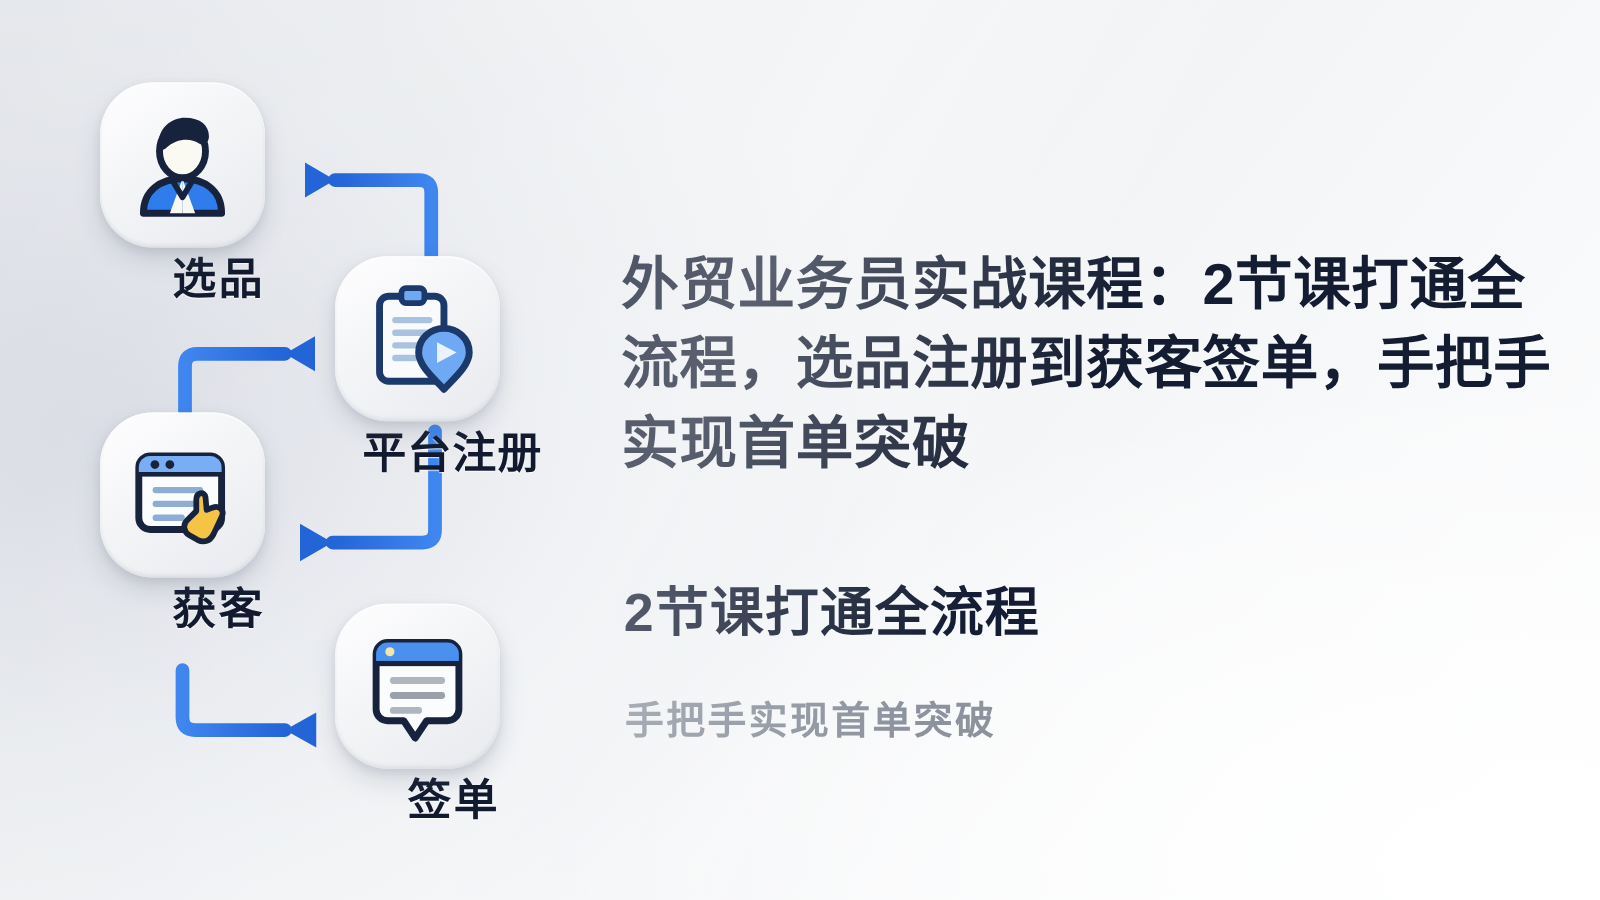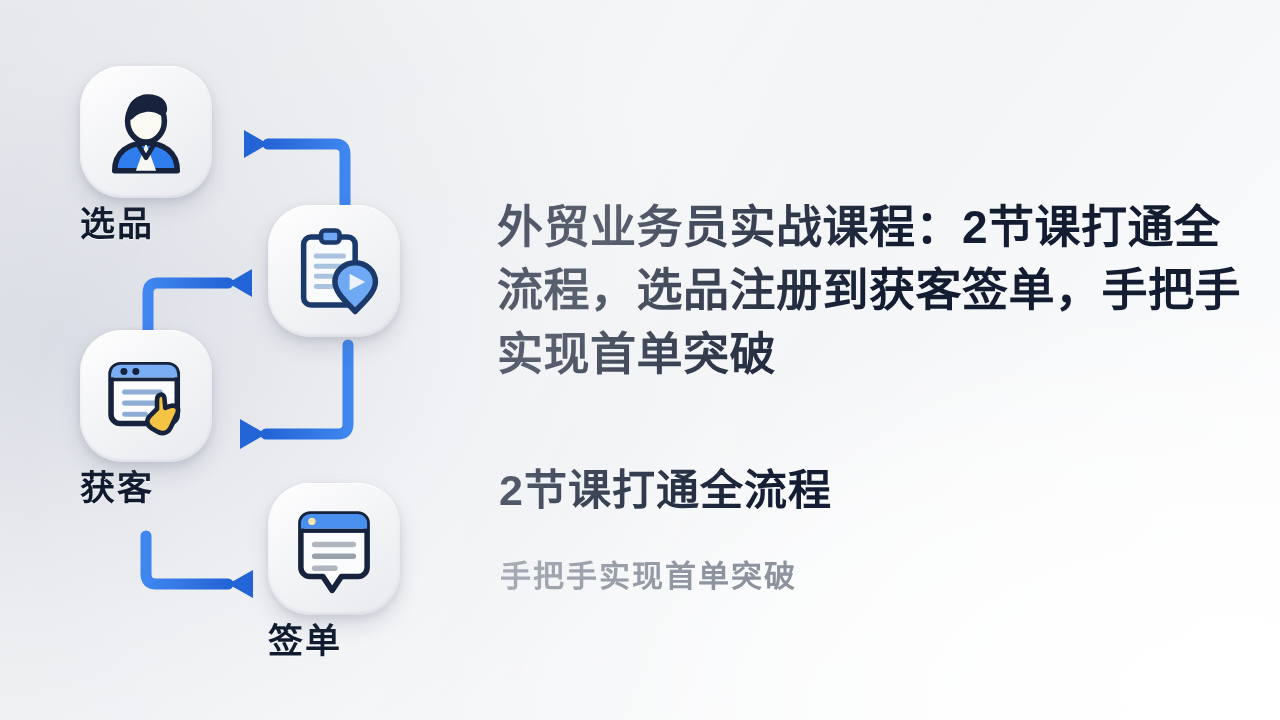--- a/index.html
+++ b/index.html
@@ -31,21 +31,21 @@
     background:linear-gradient(145deg,#fdfdfe 6%,#f3f4f6 48%,#e8eaee 100%);
     box-shadow:
       0 10px 20px rgba(100,108,130,0.20),
       0 3px 7px rgba(100,108,130,0.14),
       inset 0 1px 1px rgba(255,255,255,0.95),
       inset 0 -2px 3px rgba(160,168,186,0.22);
     display:flex; align-items:center; justify-content:center;
   }
   .tile svg { width:92px; height:92px; display:block; }
   .node-label {
-    margin-top:7px; text-align:left; width:132px;
+    margin-top:7px; text-align:right; width:132px;
     font-size:35px; font-weight:bold; letter-spacing:2px;
     color:#111a2e; line-height:1.06;
     text-shadow:0 1px 1px rgba(255,255,255,0.85);
   }
   .node-label.wide { width:200px; margin-left:-34px; letter-spacing:1px; }
 
   #node-xuanpin   { left:80px;  top:66px; }
   #node-zhuce     { left:268px; top:205px; }
   #node-huoke     { left:80px;  top:330px; }
   #node-qiandan   { left:268px; top:483px; }
@@ -133,20 +133,21 @@
 
           <rect x="28" y="31" width="35" height="5.5" rx="2.6" fill="#a9c2dd"></rect>
           <rect x="28" y="42" width="35" height="5.5" rx="2.6" fill="#a9c2dd"></rect>
           <rect x="28" y="53" width="26" height="5.5" rx="2.6" fill="#a9c2dd"></rect>
           <rect x="28" y="64" width="22" height="5.5" rx="2.6" fill="#a9c2dd"></rect>
 
           <path d="M73 41 C85 41 95 50 95 62 C95 74 80 86 73 94 C66 86 51 74 51 62 C51 50 61 41 73 41 Z" fill="#6fa9f3" stroke="#1b3a6b" stroke-width="6" stroke-linejoin="round"></path>
           <path d="M67 53 L84 62 L67 71 Z" fill="#eaf2fd"></path>
         </svg>
       </div>
+      <div class="node-label wide">平台注册</div>
     </div>
 
     <div class="node" id="node-huoke">
       <div class="tile">
         <svg viewBox="0 0 100 100">
 
           <rect x="12" y="16" width="72" height="64" rx="10" fill="#fbfcfe" stroke="#17233d" stroke-width="6"></rect>
           <path d="M12 30 L12 26 A10 10 0 0 1 22 16 L74 16 A10 10 0 0 1 84 26 L84 30 Z" fill="#7aaef4"></path>
           <rect x="12" y="30" width="72" height="4" fill="#17233d"></rect>
           <circle cx="26" cy="23.5" r="3.8" fill="#17233d"></circle>

